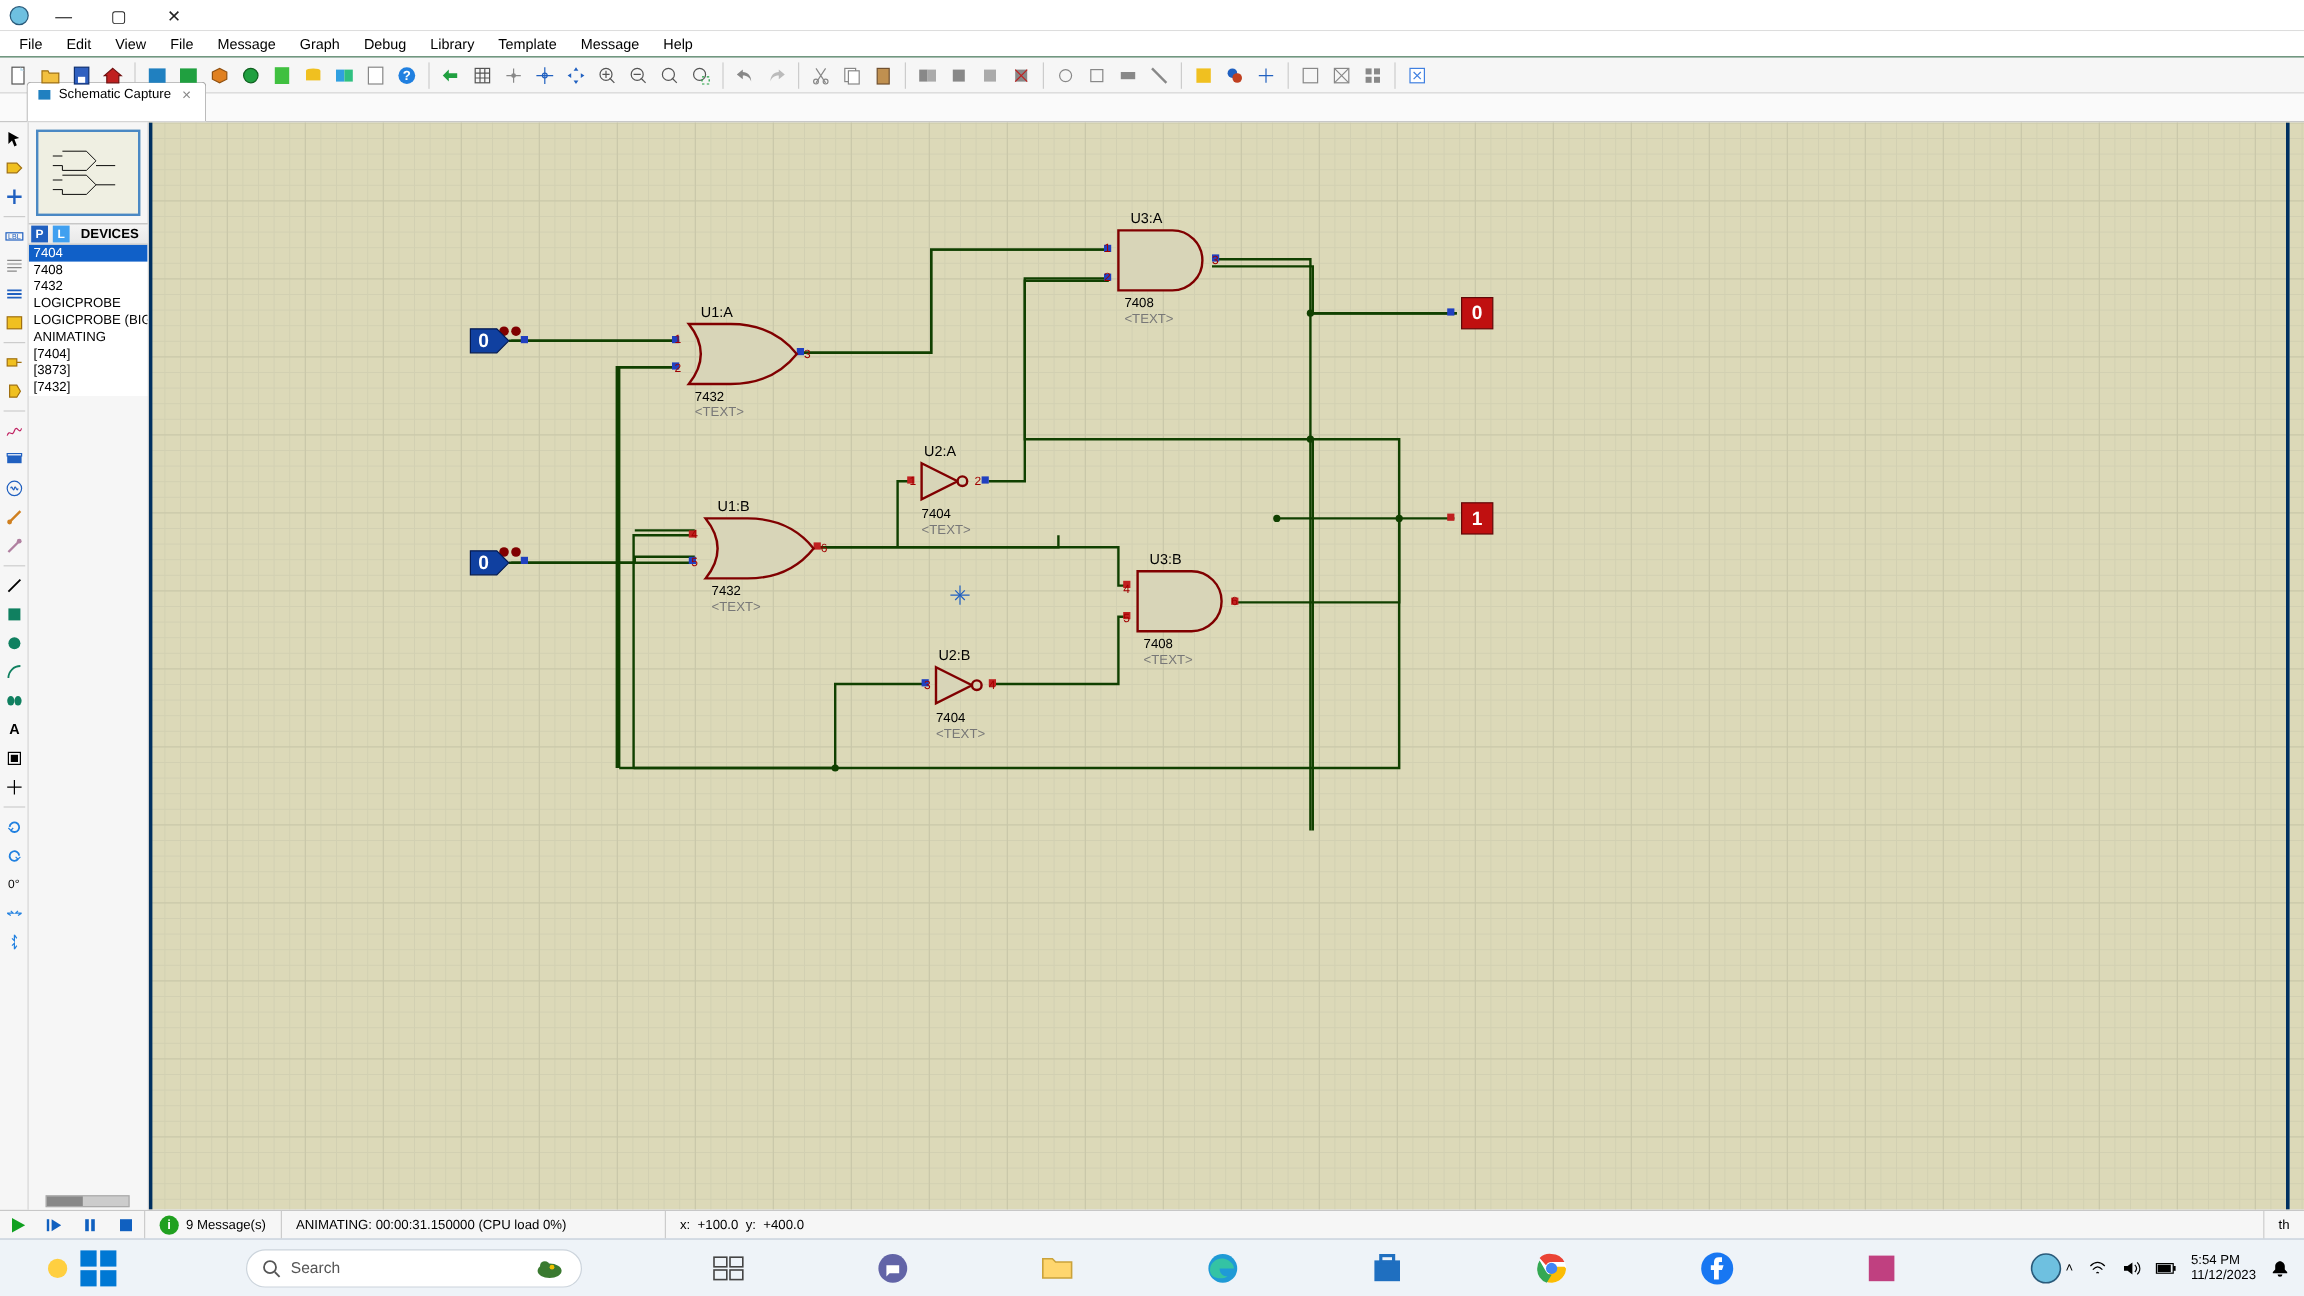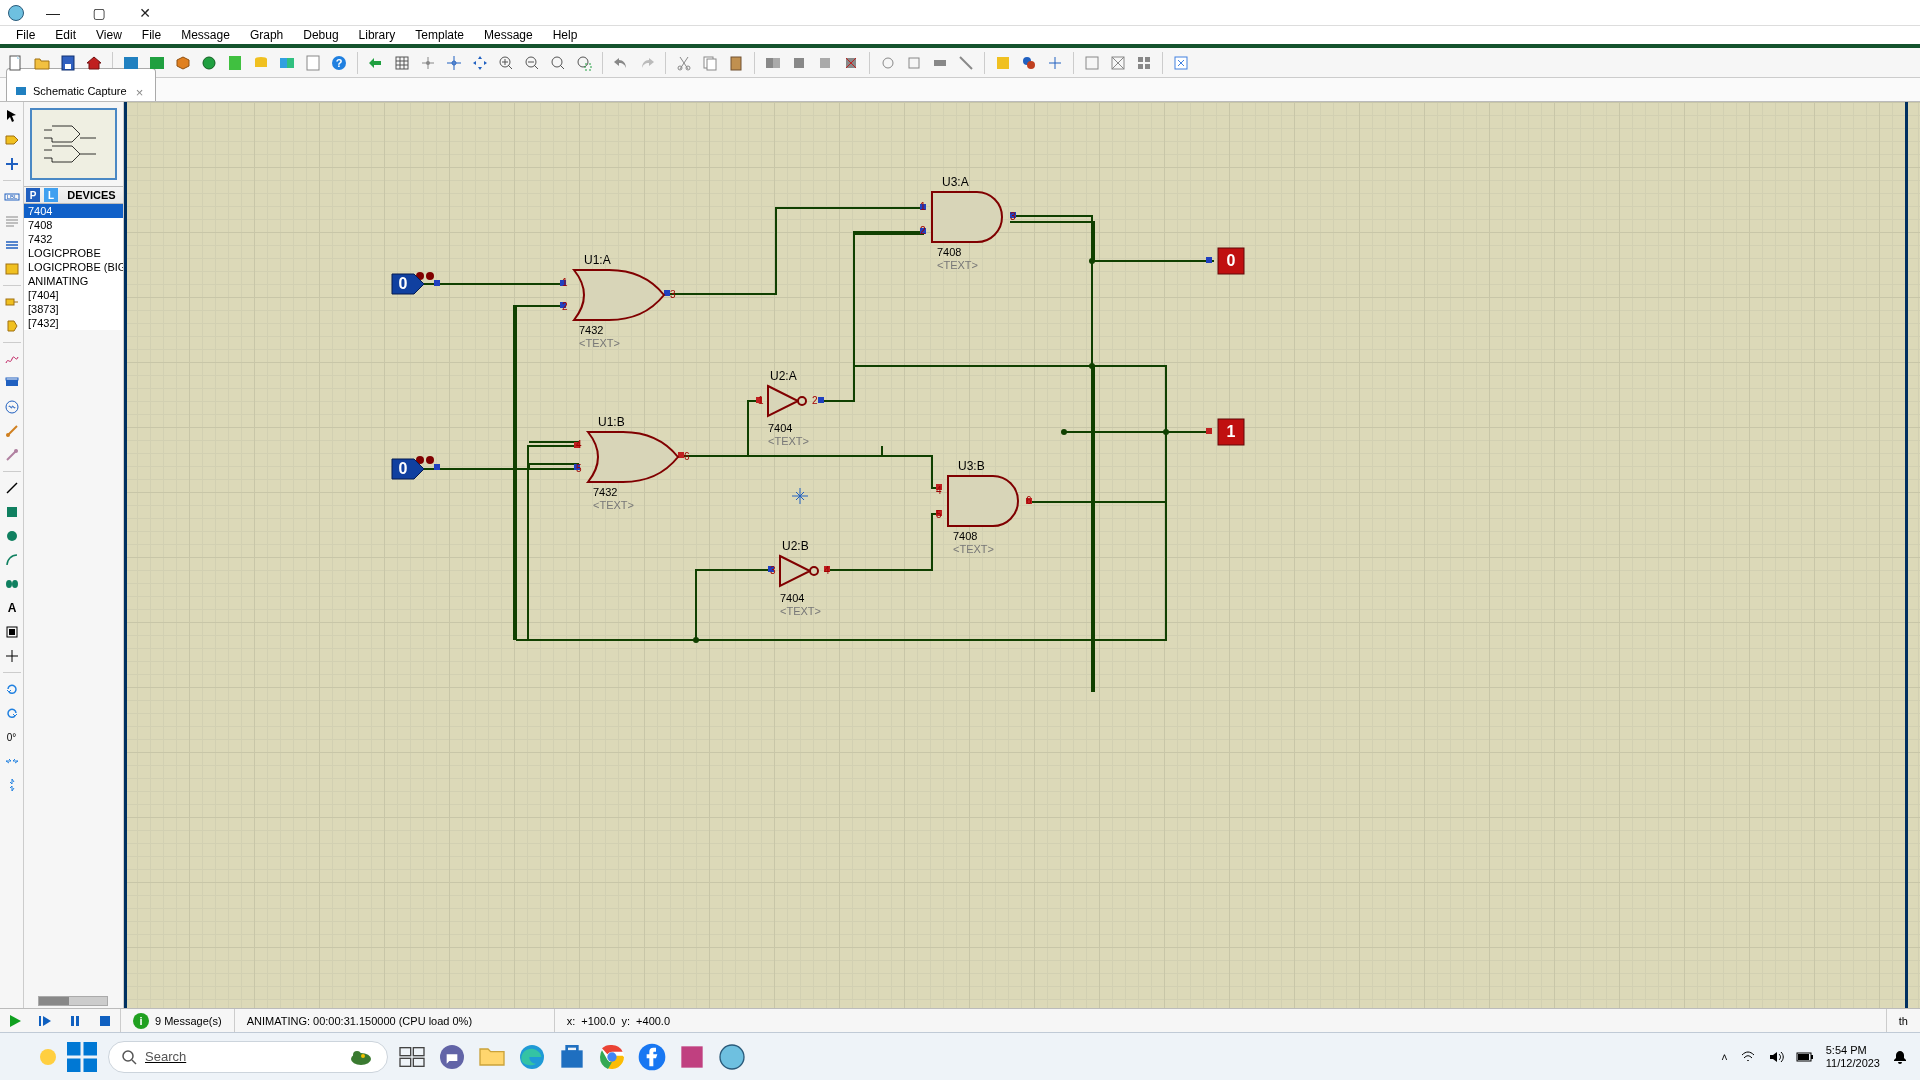--- a/index.html
+++ b/index.html
@@ -5,32 +5,32 @@
   * { box-sizing: border-box; margin: 0; padding: 0; font-family: "Segoe UI", Tahoma, sans-serif; user-select: none; }
   html, body { width: 1920px; height: 1080px; overflow: hidden; background: #fff; }
 
   
   .titlebar { height: 26px; display: flex; align-items: center; padding: 0 8px; background: #fff; border-bottom: 1px solid #ddd; }
   .titlebar .app-icon { width: 16px; height: 16px; margin-right: 6px; background:#6ec0e0; border-radius:50%; border:1px solid #2a5a7a; }
   .titlebar .title { font-size: 12px; color: #222; flex: 1; }
   .titlebar .win-btn { width: 46px; height: 26px; display:flex; align-items:center; justify-content:center; font-size:14px; color:#222; }
 
   
-  .menubar { height: 22px; display: flex; align-items: center; padding: 0 6px; background: #fff; font-size: 12px; color:#000; border-bottom:4px solid #14532d; }
+  .menubar { height: 22px; display: flex; align-items: center; padding: 0 6px; background: #fff; font-size: 12px; color:#000; border-bottom:1px solid #14532d; }
   .menubar span { padding: 2px 10px; }
 
   
   .toolbar { height: 30px; background: #f6f6f6; border-bottom: 1px solid #ccc; display:flex; align-items:center; padding:0 4px; gap:2px; }
   .tbtn { width:24px; height:24px; display:flex; align-items:center; justify-content:center; position:relative; }
   .tbtn svg { width:18px; height:18px; }
   .tdiv { width:1px; height:22px; background:#ccc; margin:0 4px; }
 
   
   .tabstrip { height: 24px; background: #fafafa; border-bottom:1px solid #bbb; display:flex; align-items:flex-end; padding-left:6px; }
-  .tab { height: 22px; background:#fff; border:1px solid #aaa; border-bottom:none; border-radius:4px 4px 0 0; padding:16px 8px; display:flex; align-items:flex-start; gap:6px; font-size:11px; color:#000; }
+  .tab { height: 22px; background:#fff; border:1px solid #aaa; border-bottom:none; border-radius:4px 4px 0 0; padding:16px 8px; display:flex; align-items:flex-end; gap:6px; font-size:11px; color:#000;margin-left:16px; }
   .tab .tab-icon { width:12px; height:12px; }
   .tab .close { width:14px; height:14px; display:flex;align-items:center;justify-content:center; color:#888; font-size:13px; }
 
   
   .main { height: calc(1080px - 26px - 22px - 30px - 24px - 24px - 48px); display:flex; }
   .left-tools { width:24px; background:#f6f6f6; border-right:1px solid #ccc; display:flex; flex-direction:column; align-items:center; padding-top:4px; gap:4px; }
   .ltbtn { width:20px; height:20px; display:flex; align-items:center; justify-content:center; }
   .ltbtn svg { width:16px; height:16px; }
   .ltdiv { height:1px; width:18px; background:#ccc; margin:2px 0; }
 
@@ -70,21 +70,21 @@
 
   
   .statusbar { height:24px; background:#f6f6f6; border-top:1px solid #bbb; display:flex; align-items:center; font-size:11px; color:#000; }
   .sim-btn { width:26px; height:20px; display:flex; align-items:center; justify-content:center; margin:0 2px; }
   .sim-btn svg { width:16px; height:16px; }
   .status-seg { padding:0 12px; border-left:1px solid #ccc; height:100%; display:flex; align-items:center; }
   .msg-icon { width:16px;height:16px;border-radius:50%;background:#20a020;color:#fff;display:flex;align-items:center;justify-content:center;font-size:11px;font-weight:bold;margin-right:6px;}
 
   
   .taskbar { height:48px; background:#eef3f8; border-top:1px solid #c0cad6; display:flex; align-items:center; padding:0 12px; }
-  .taskbar .center { flex:1; display:flex; align-items:center; justify-content:flex-start; gap:8px;text-decoration:underline; }
+  .taskbar .center { flex:1; display:flex; align-items:center; justify-content:space-between; gap:8px; }
   .taskbar .start { width:36px; height:36px; display:flex; align-items:center; justify-content:center; }
   .taskbar .search { width:280px; height:32px; background:#fff; border:1px solid #ccd4dc; border-radius:16px; display:flex; align-items:center; padding:0 12px; gap:8px; font-size:13px; color:#555; }
   .taskbar .tb-icon { width:32px; height:32px; display:flex; align-items:center; justify-content:center; border-radius:4px;}
   .taskbar .tray { display:flex; align-items:center; gap:12px; font-size:11px; color:#000; }
   .taskbar .clock { line-height:1.1; }
 </style>
 </head>
 <body>
 
 <div class="titlebar">

